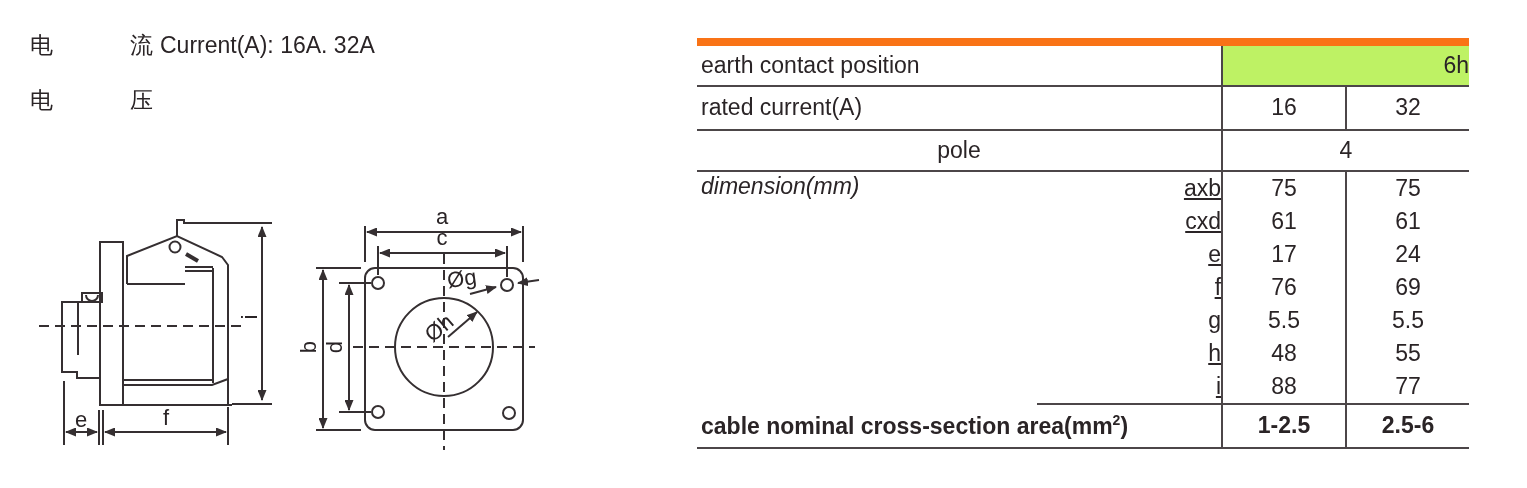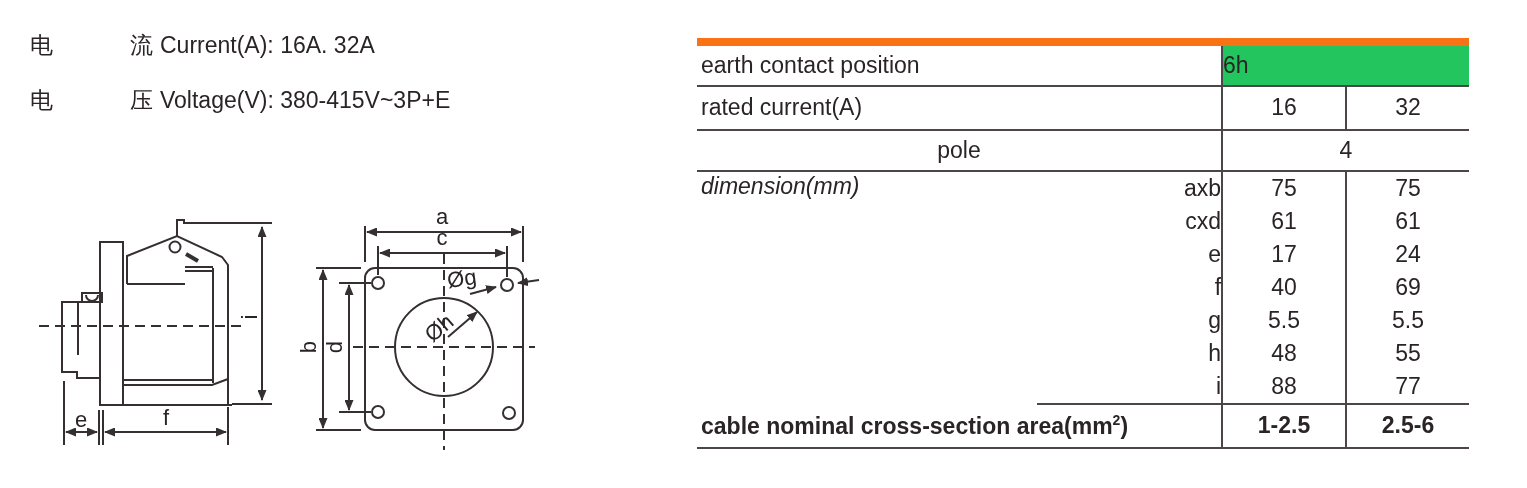--- a/index.html
+++ b/index.html
@@ -26,28 +26,28 @@
     position:absolute; left:697px; top:38px; width:772px;
     border-collapse:collapse; table-layout:fixed;
     font-size:23px; color:#2a2426;
   }
   #spec-table td { padding:0; line-height:1.3; }
   #spec-table .lbl { text-align:left; padding-left:4px; }
   .bt { border-top:8px solid #f97316; }
   .bb { border-bottom:2px solid #4c4648; }
   .bl { border-left:2px solid #4c4648; }
   .val { text-align:center;margin-left:42px; }
-  .red-cell { background:#22c55e; text-align:left; }
+  .red-cell { background:#bef264; text-align:right; }
   .row-earth td { height:39px; }
   .row-rated td { height:42px; }
   .row-pole  td { height:39px; }
   .row-dim   td { height:33px; }
   .row-cable td { height:42px;font-weight:bold; }
   .pole-lbl { text-align:center; padding-right:12px; }
-  .dim-key  { text-align:right; padding-right:16px; }
+  .dim-key  { text-align:right; padding-right:16px;text-decoration:underline; }
   .dim-lbl  { vertical-align:top; padding-top:3px;font-style:italic; }
   sup { font-size:14px; }
 </style>
 </head>
 <body>
 
 <div id="page">
 
   <div id="specs">
     <div class="spec-line">
@@ -55,21 +55,20 @@
           <span>电</span>
           <span>流</span>
         </span>
       <span class="en-text">Current(A): 16A. 32A</span>
     </div>
     <div class="spec-line">
       <span class="zh-pair">
           <span>电</span>
           <span>压</span>
         </span>
-      <span class="en-text">Voltage(V): 380-415V~3P+E</span>
     </div>
     <div class="spec-line">
     </div>
   </div>
 
   <svg id="side-view" class="drawing" width="252" height="252" viewBox="0 0 252 252">
     <defs>
       <marker id="ah-s" markerWidth="12" markerHeight="9" refX="10" refY="4.5" orient="auto-start-reverse" markerUnits="userSpaceOnUse">
         <path d="M0,0 L11,4.5 L0,9 Z" fill="#352f31"></path>
       </marker>
@@ -189,21 +188,21 @@
         <td class="val bl">61</td>
         <td class="val bl">61</td>
       </tr>
       <tr class="row-dim">
         <td class="dim-key">e</td>
         <td class="val bl">17</td>
         <td class="val bl">24</td>
       </tr>
       <tr class="row-dim">
         <td class="dim-key">f</td>
-        <td class="val bl">40</td>
+        <td class="val bl">76</td>
         <td class="val bl">69</td>
       </tr>
       <tr class="row-dim">
         <td class="dim-key">g</td>
         <td class="val bl">5.5</td>
         <td class="val bl">5.5</td>
       </tr>
       <tr class="row-dim">
         <td class="dim-key">h</td>
         <td class="val bl">48</td>

